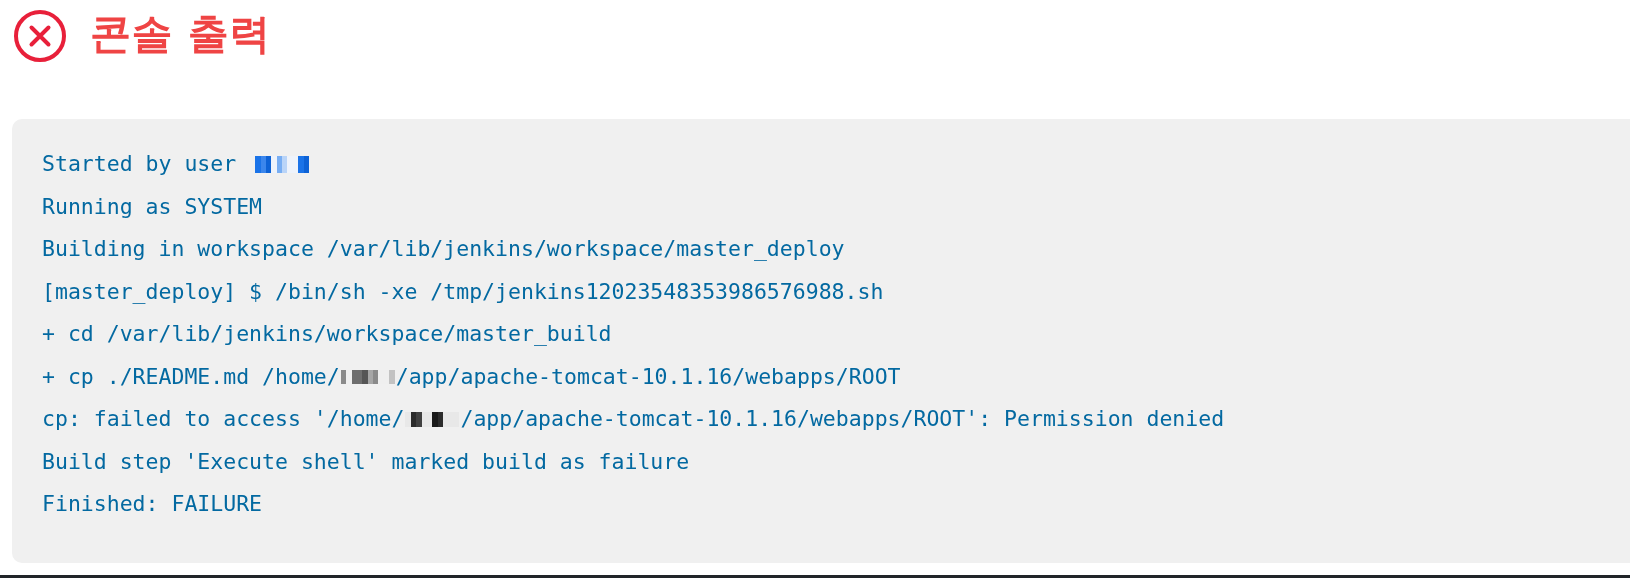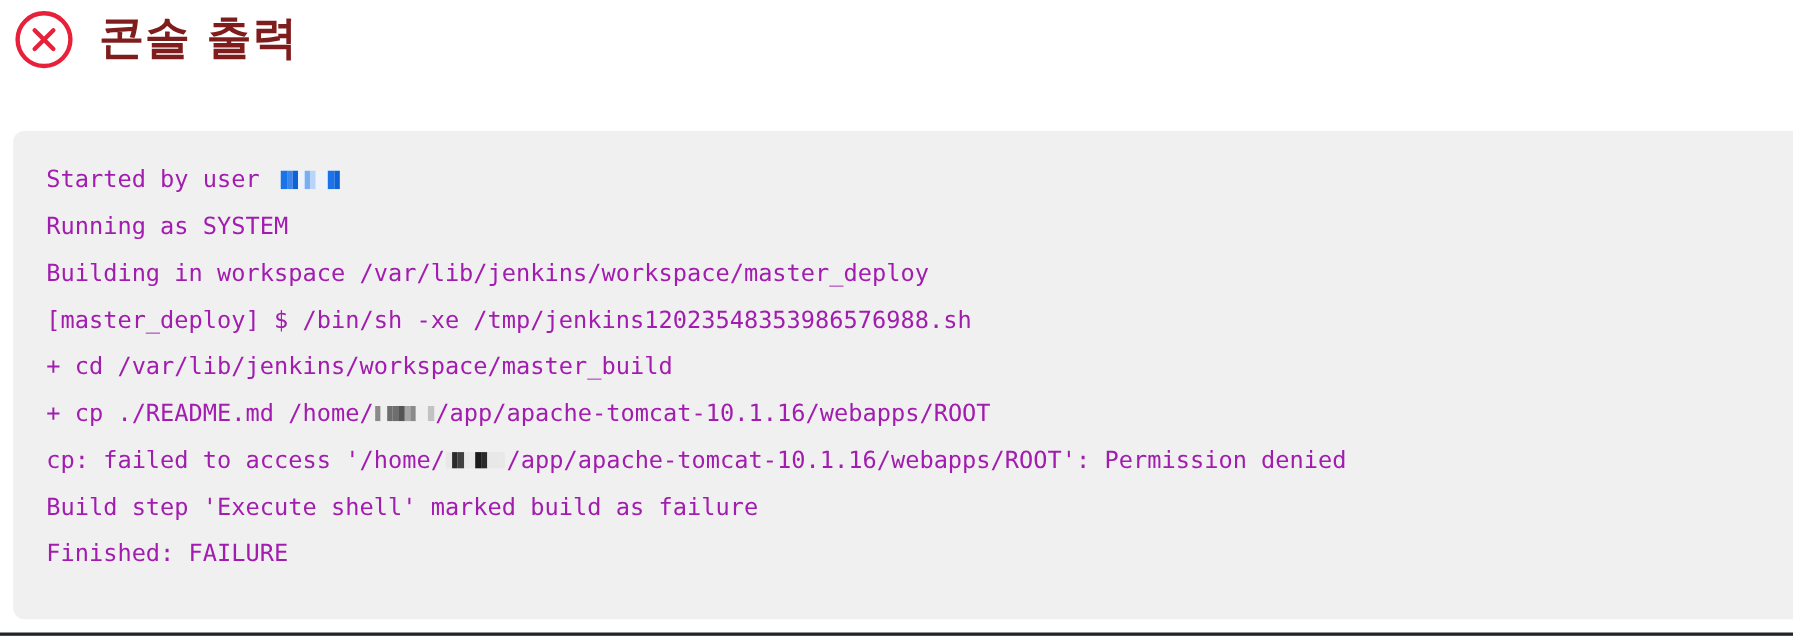--- a/index.html
+++ b/index.html
@@ -26,21 +26,21 @@
   }
   .fail-icon {
     width: 56px;
     height: 56px;
     flex: 0 0 56px;
     display: block;
   }
   .page-title {
     font-size: 41px;
     font-weight: 700;
-    color: #7f1d1d;
+    color: #ef4444;
     letter-spacing: 0.5px;
     line-height: 1;
     margin: 0;
     padding-bottom: 4px;
     font-family: "DejaVu Sans", "Liberation Sans", sans-serif;
   }
 
   
   .console-wrap {
     margin-top: 55px;
@@ -49,21 +49,21 @@
   }
   .console-output {
     background: #f0f0f0;
     border-radius: 10px 0 0 10px;
     min-height: 444px;
     box-sizing: border-box;
     padding: 24px 0 30px 30px;
     font-family: "DejaVu Sans Mono", "Liberation Mono", monospace;
     font-size: 21.5px;
     line-height: 42.5px;
-    color: #a21caf;
+    color: #0369a1;
     white-space: pre;
     overflow: hidden;
   }
   .console-line {
     white-space: pre;
     display: block;
     height: 42.5px;
   }
 
   

